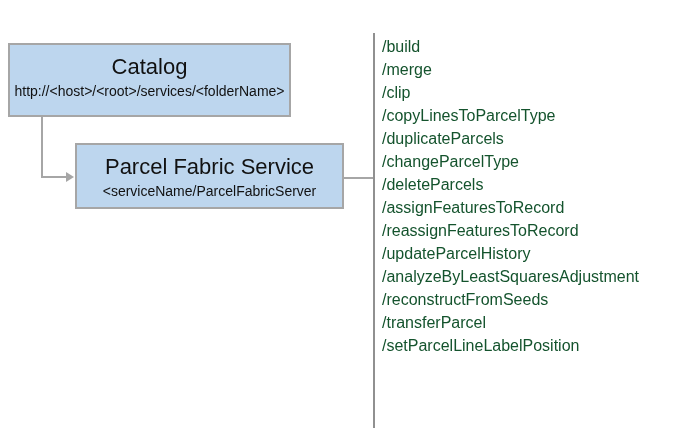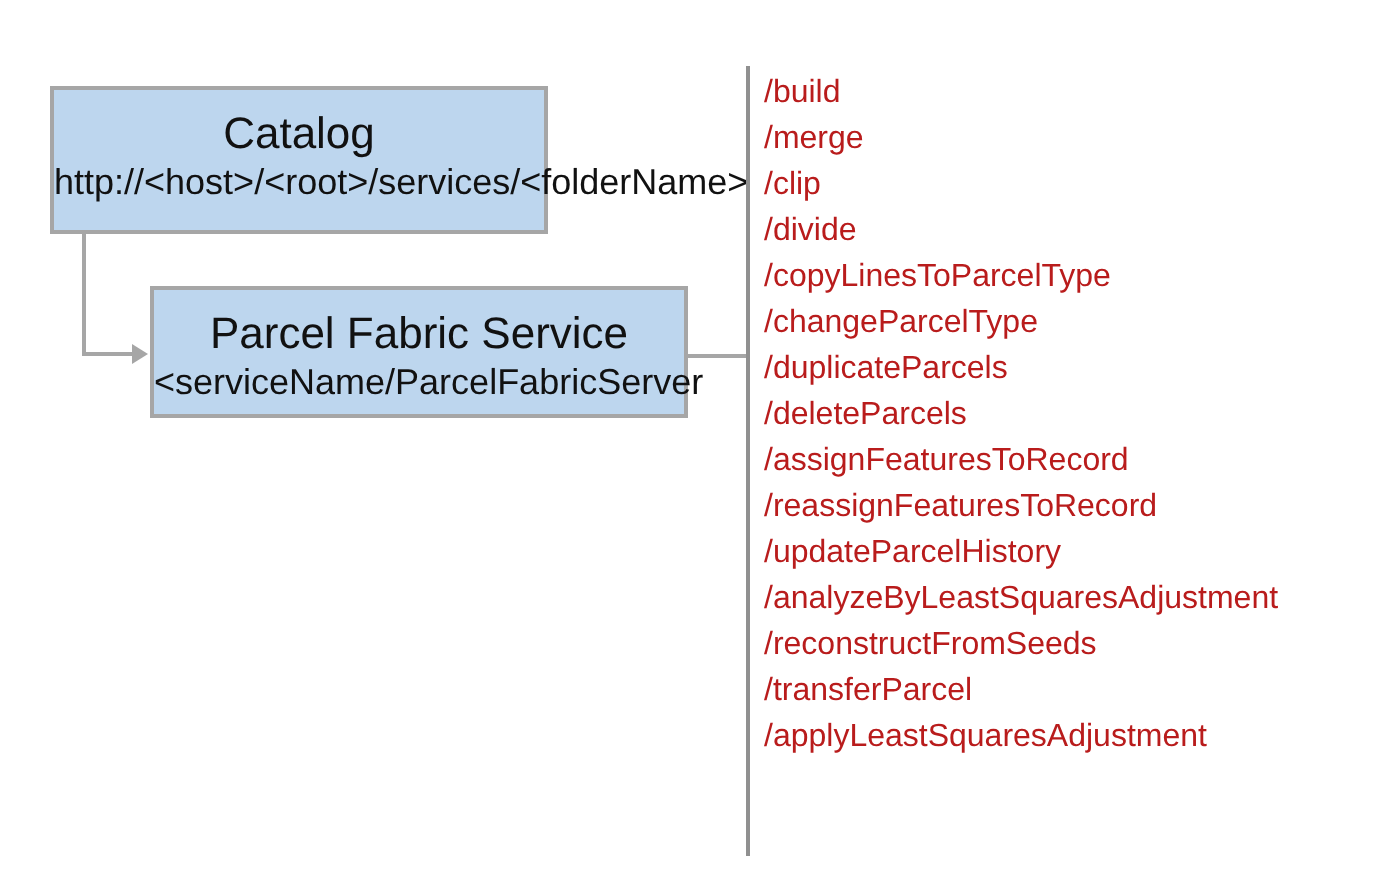--- a/index.html
+++ b/index.html
@@ -12,30 +12,30 @@
     font-family: "Liberation Sans", sans-serif;
   }
   .node {
     position: absolute;
     background: #BDD6EE;
     border: 2px solid #A6A6A6;
     box-sizing: border-box;
     text-align: center;
     color: #000000;
   }
-  .node-catalog { left: 25px; top: 43px; width: 249px; height: 74px; }
+  .node-catalog { left: 8px; top: 43px; width: 283px; height: 74px; }
   .node-service { left: 75px; top: 143px; width: 269px; height: 66px; }
   .node-title {
     font-size: 22px;
     line-height: 26px;
     margin-top: 9px;
     color: #111111;
   }
   .node-subtitle {
-    font-size: 18px;
+    font-size: 14px;
     line-height: 16px;
     margin-top: 3px;
     color: #111111;
   }
   .seg { position: absolute; background: #A6A6A6; }
   .seg-cat-v   { left: 41px;  top: 115px; width: 2px;  height: 63px; }
   .seg-cat-h   { left: 41px;  top: 176px; width: 26px; height: 2px; }
   .arrowhead {
     position: absolute;
     left: 66px; top: 172px;
@@ -47,21 +47,21 @@
   .seg-svc-h   { left: 343px; top: 177px; width: 31px; height: 2px; }
   .vrule       { left: 373px; top: 33px;  width: 2px;  height: 395px; background: #909090; }
   .endpoint-list {
     position: absolute;
     left: 382px;
     top: 35px;
   }
   .endpoint {
     font-size: 16px;
     line-height: 23px;
-    color: #b91c1c;
+    color: #14532d;
     white-space: nowrap;
   }
 </style>
 </head>
 <body>
 
 <div class="canvas">
 
   <div class="node node-catalog">
     <div class="node-title">Catalog</div>
@@ -78,27 +78,26 @@
   </div>
 
   <div class="seg seg-svc-h"></div>
 
   <div class="seg vrule"></div>
 
   <div class="endpoint-list">
       <div class="endpoint">/build</div>
       <div class="endpoint">/merge</div>
       <div class="endpoint">/clip</div>
-      <div class="endpoint">/divide</div>
       <div class="endpoint">/copyLinesToParcelType</div>
+      <div class="endpoint">/duplicateParcels</div>
       <div class="endpoint">/changeParcelType</div>
-      <div class="endpoint">/duplicateParcels</div>
       <div class="endpoint">/deleteParcels</div>
       <div class="endpoint">/assignFeaturesToRecord</div>
       <div class="endpoint">/reassignFeaturesToRecord</div>
       <div class="endpoint">/updateParcelHistory</div>
       <div class="endpoint">/analyzeByLeastSquaresAdjustment</div>
       <div class="endpoint">/reconstructFromSeeds</div>
       <div class="endpoint">/transferParcel</div>
-      <div class="endpoint">/applyLeastSquaresAdjustment</div>
+      <div class="endpoint">/setParcelLineLabelPosition</div>
     </div>
 
 </div>
 
 </body></html>

